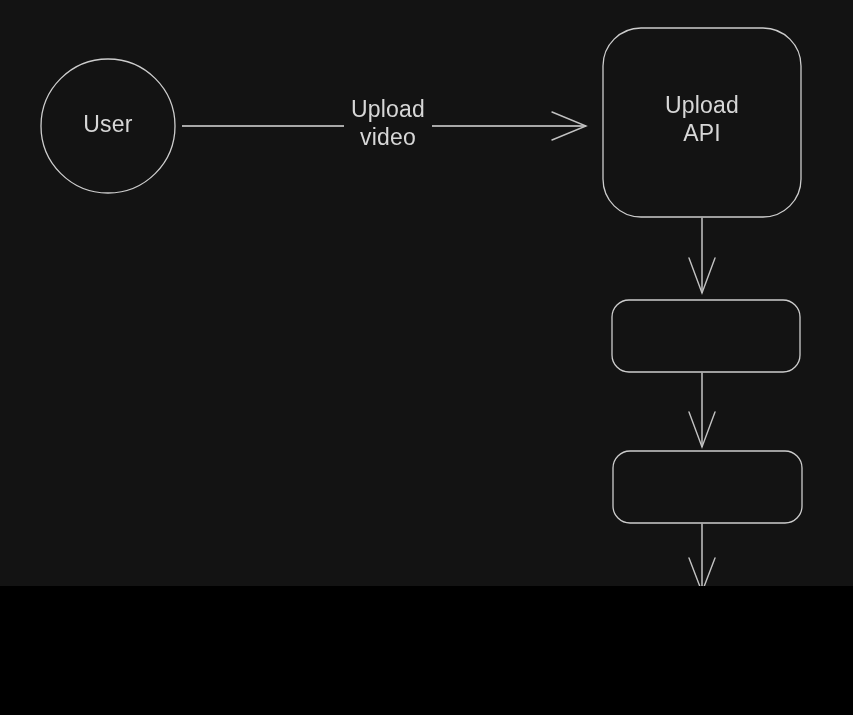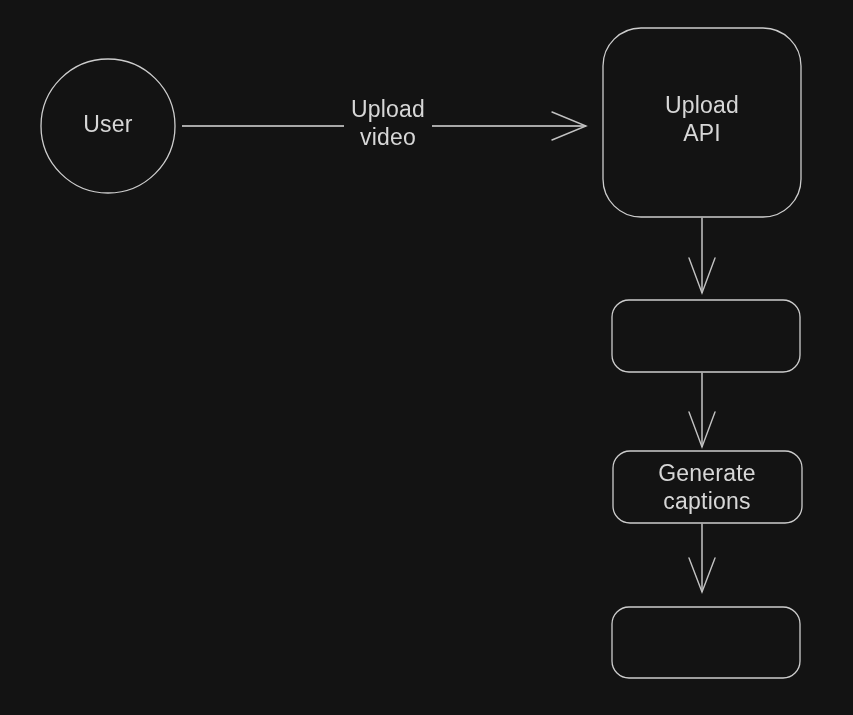--- a/index.html
+++ b/index.html
@@ -3,21 +3,21 @@
 <meta charset="utf-8">
 <style>
   html, body {
     margin: 0;
     padding: 0;
     background: #000;
   }
   .canvas {
     position: relative;
     width: 853px;
-    height: 715px;
+    height: 586px;
     background: var(--background, #131313);
     overflow: hidden;
     font-family: "Liberation Sans", sans-serif;
   }
   .canvas svg {
     position: absolute;
     top: 0;
     left: 0;
   }
   .node-shape {
@@ -80,17 +80,15 @@
 
   <div class="label" style="left:108px; top:124px">User</div>
 
   <div class="label" style="left:388px; top:123px">Upload
 video</div>
 
   <div class="label" style="left:702px; top:119px">Upload
 API</div>
 
 
-  <div class="label" style="left:707px; top:487px">Generate
-captions</div>
 
 
 </div>
 
 </body></html>

